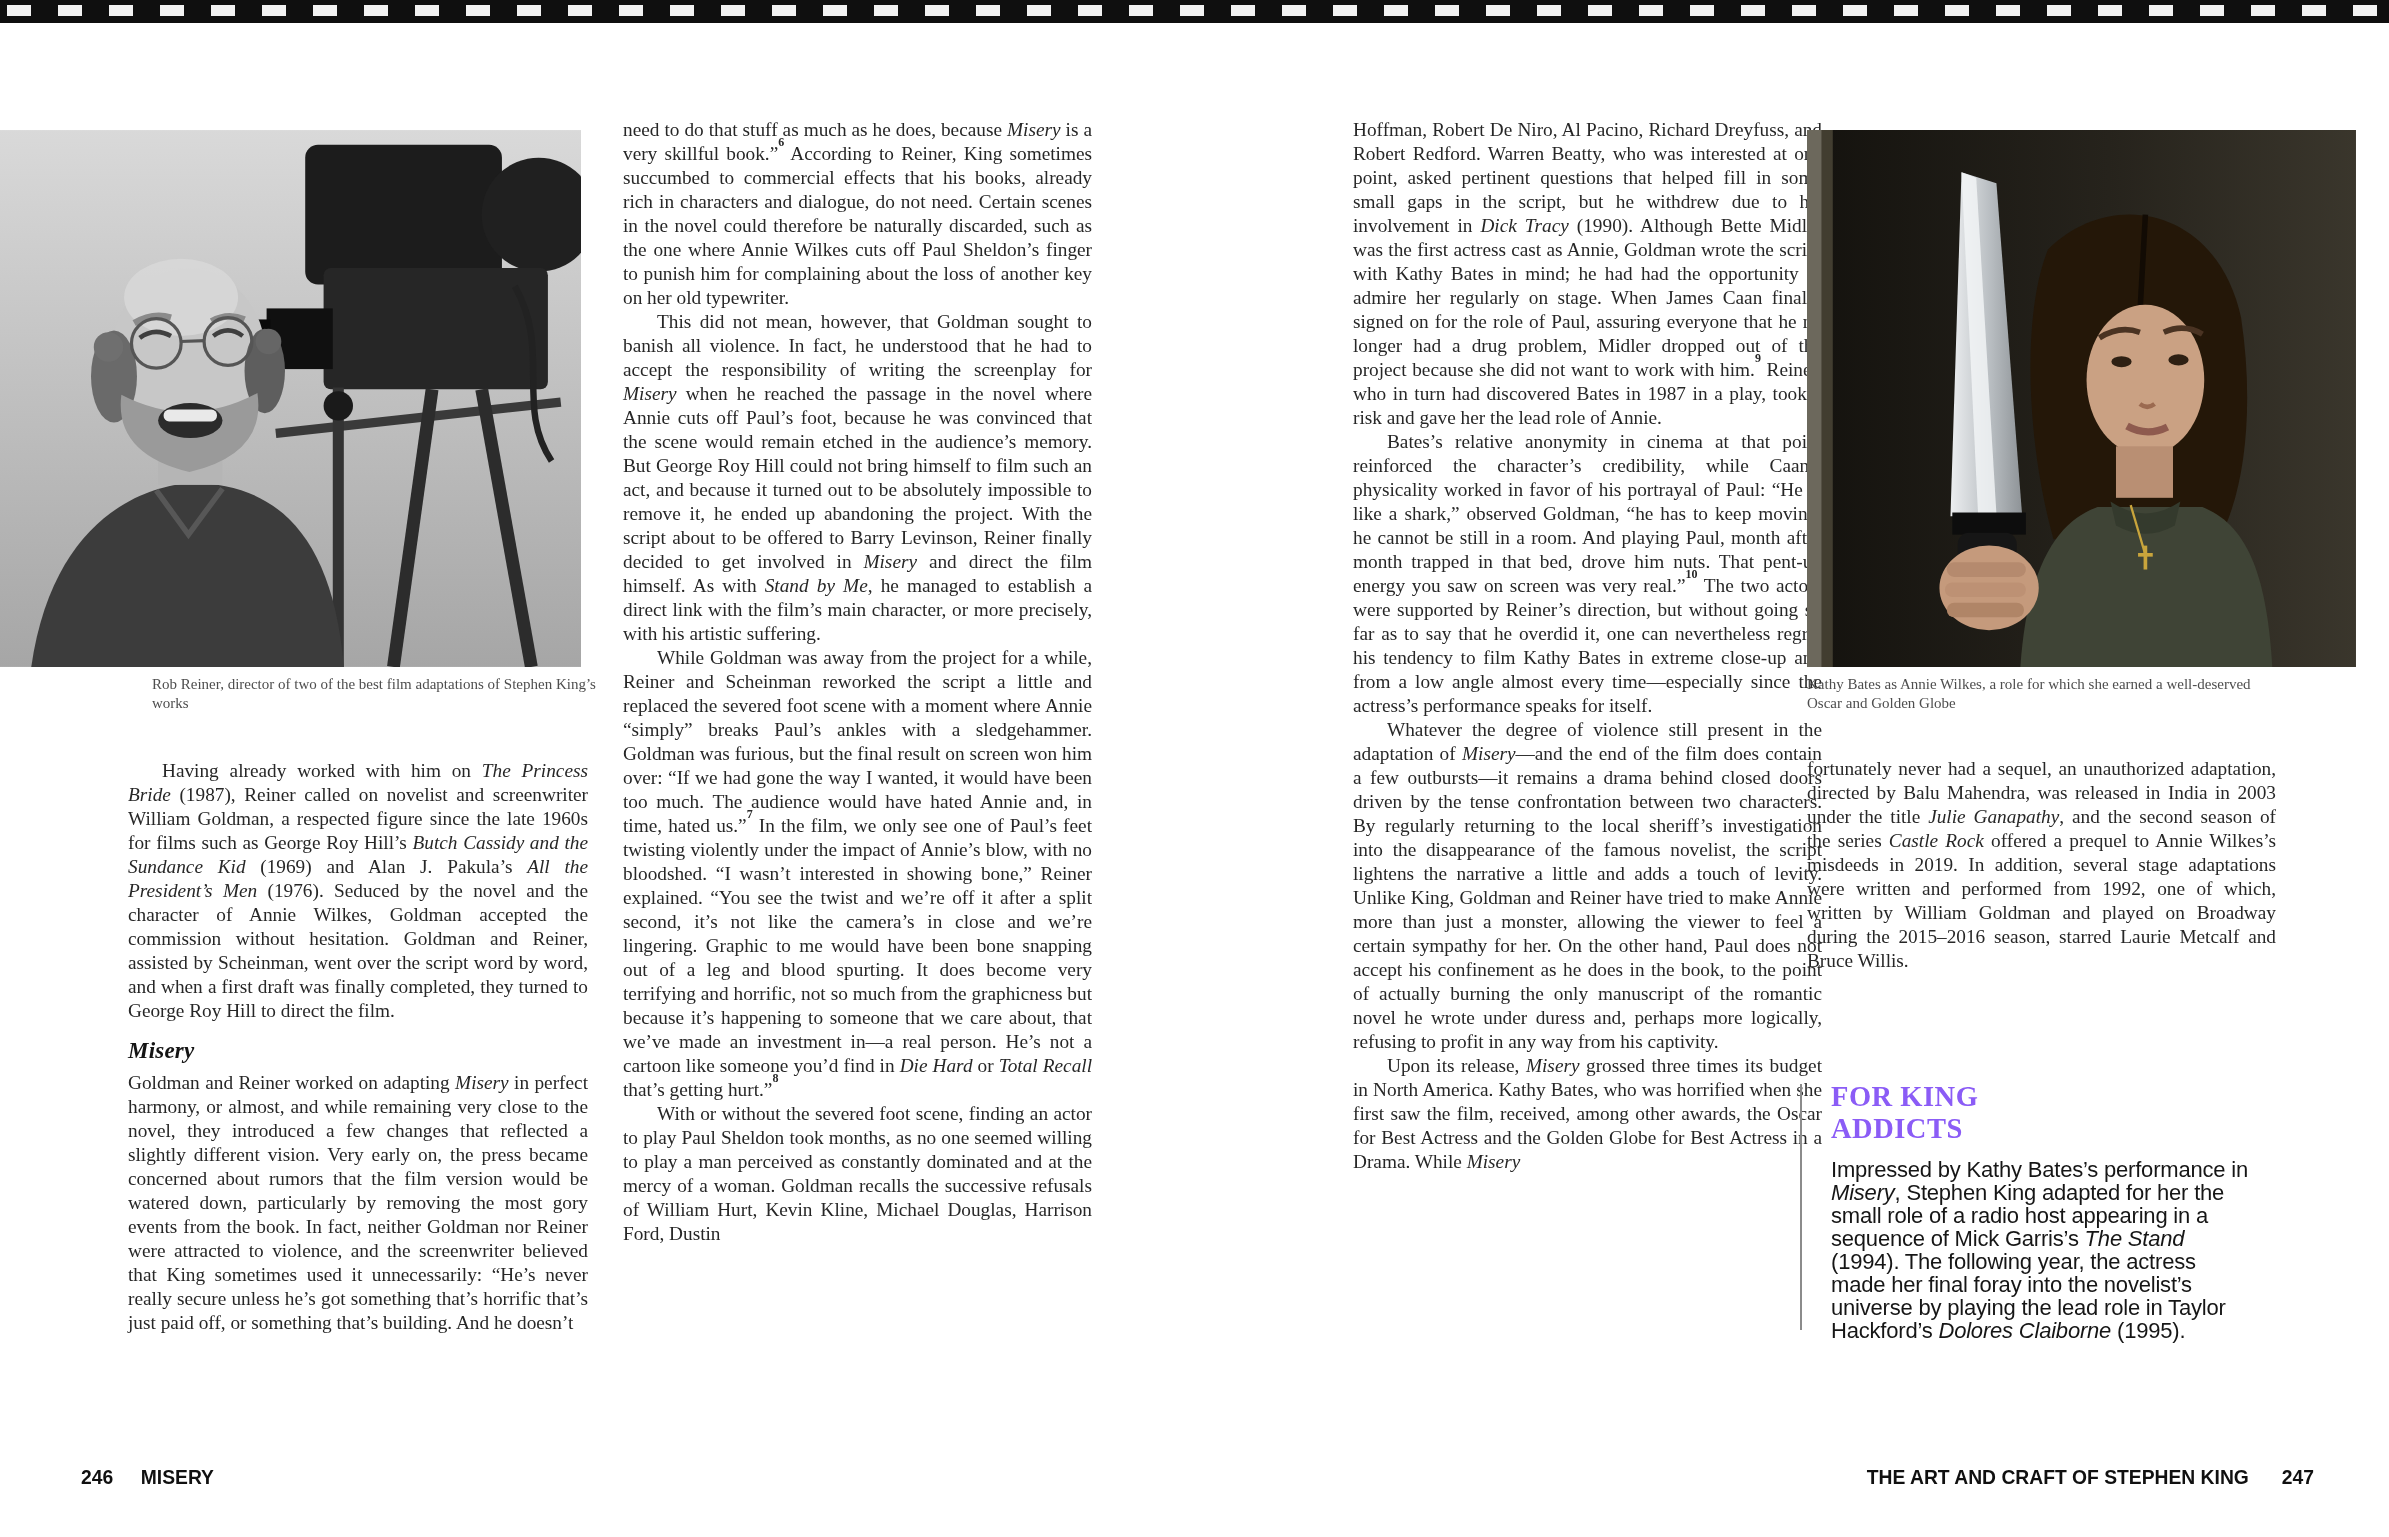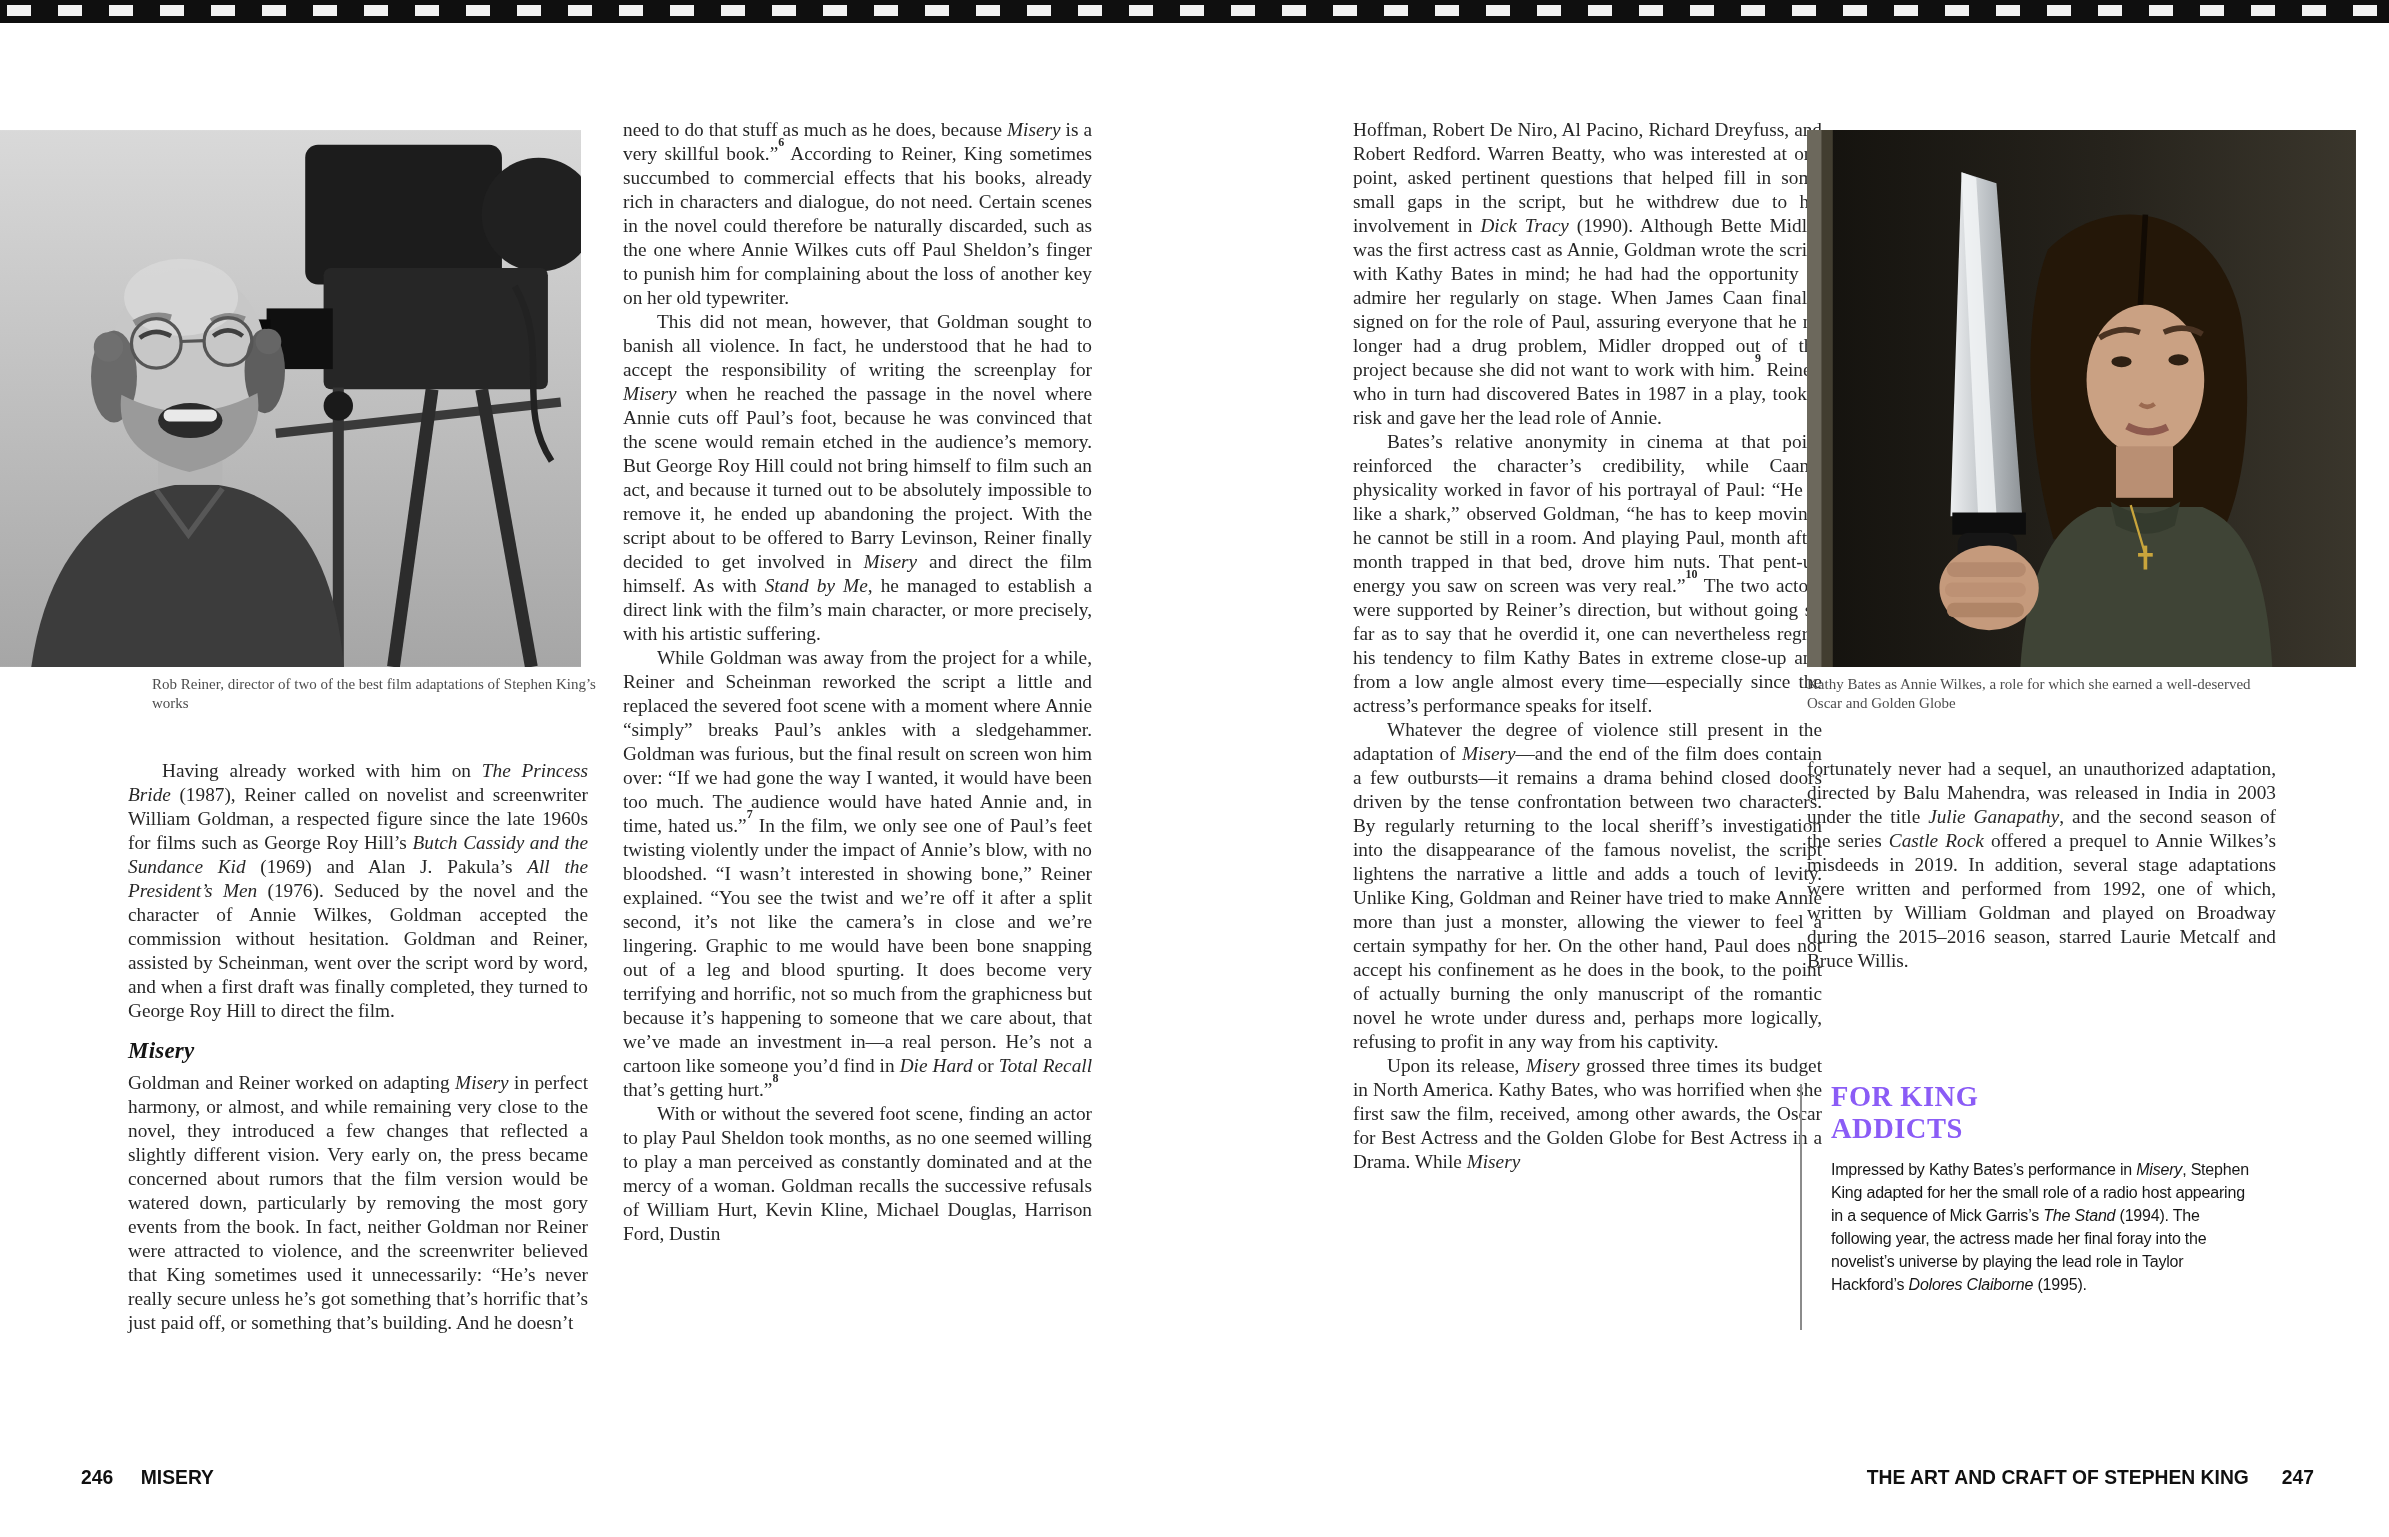--- a/index.html
+++ b/index.html
@@ -21,21 +21,21 @@
 
   .misery-heading{font-size:23px;font-weight:bold;font-style:italic;color:#141414;
           margin:15.6px 0 8.3px 0;letter-spacing:0.2px;}
 
   .photo{position:absolute;overflow:hidden;}
   .photo svg{display:block;}
 
   .sidebar{position:absolute;left:1831px;top:1081px;width:423px;}
   .sidebar-heading{font-family:"Liberation Serif",serif;font-weight:bold;font-size:28.5px;
           line-height:32px;color:#8b5cf6;letter-spacing:0.5px;}
-  .sidebar-body{margin-top:13px;font-family:"Liberation Sans",sans-serif;font-size:16px;
+  .sidebar-body{margin-top:13px;font-family:"Liberation Sans",sans-serif;font-size:22px;
           line-height:23px;color:#161616;letter-spacing:-0.2px;}
   .sidebar-rule{position:absolute;left:1800px;top:1084px;width:1.8px;height:246px;background:#8b8b8b;}
 
   .footer{position:absolute;top:1467px;display:flex;gap:27.6px;
           font-family:"Liberation Sans",sans-serif;font-weight:bold;font-size:19.3px;color:#101010;justify-content:flex-end;}
   .footer-left{left:81px;}
   .footer-right{right:75px;gap:33px;}
 </style>
 </head>
 <body>

